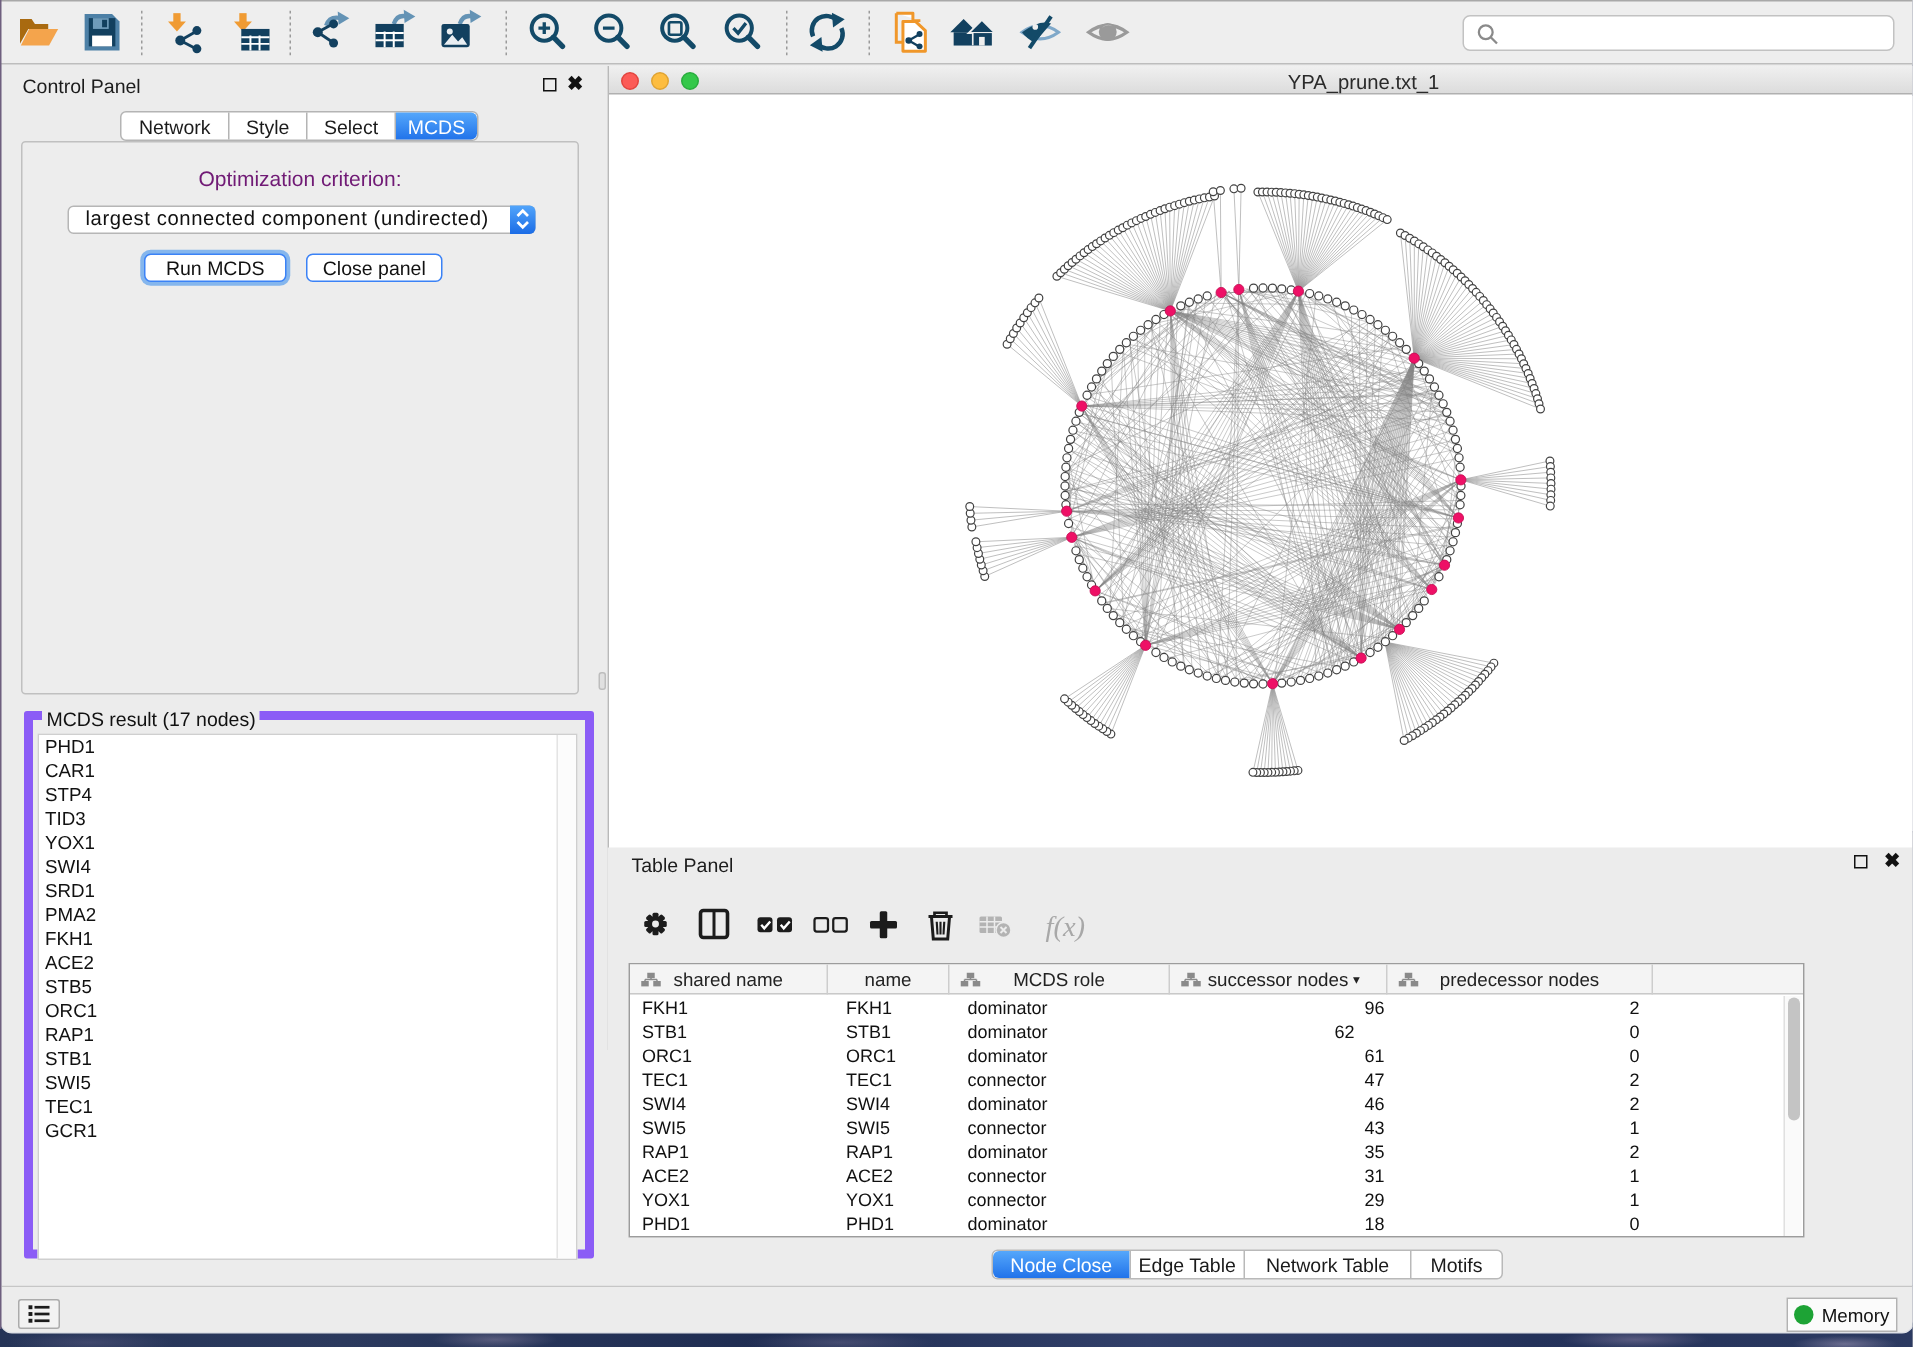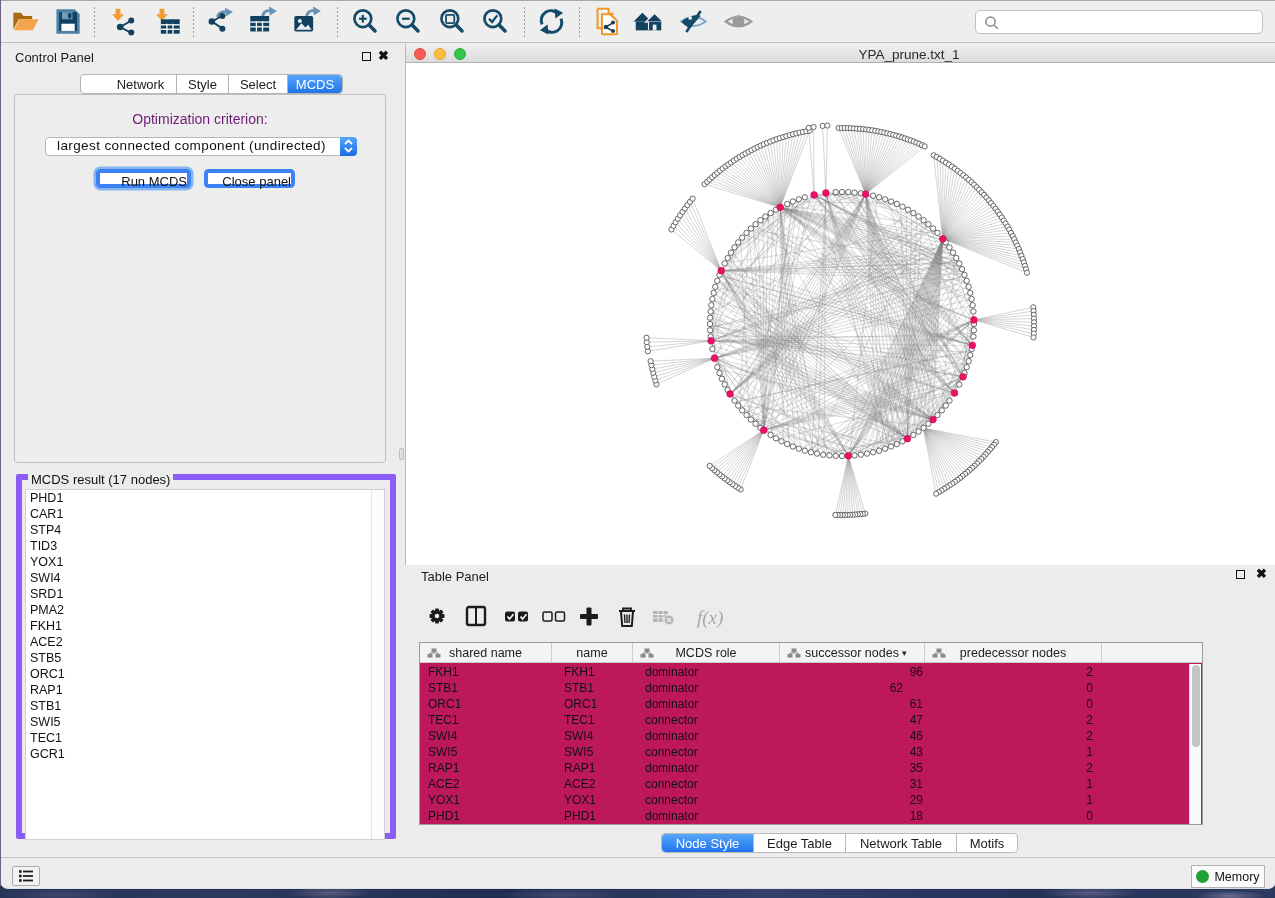--- a/index.html
+++ b/index.html
@@ -23,51 +23,51 @@
 .tsep { position:absolute; top:6px; width:1px; height:30px;
   background-image:linear-gradient(#9a9a9a 50%, rgba(0,0,0,0) 50%); background-size:1px 4px; }
 .search { position:absolute; left:975px; top:9px; width:288px; height:24px; background:#fff;
   border:1px solid #c2c2c2; border-radius:5px; }
 
 .cpanel { position:absolute; left:8px; top:44px; width:390px; height:813px; background:#ececec; }
 .ptitle { font-size:13px; color:#1c1c1c; }
 .icon-min { position:absolute; width:9px; height:9px; border:1.6px solid #111; }
 .icon-x { position:absolute; font-size:13px; font-weight:bold; color:#111; line-height:10px; }
 .tabs { position:absolute; top:30px; left:72px; height:20px; display:flex;
-  border:1px solid #b4b4b4; border-radius:4px; background:#fff;padding-left:24px; }
+  border:1px solid #b4b4b4; border-radius:4px; background:#fff; }
 .tab { font-size:13px; color:#1b1b1b; text-align:center; line-height:19px; border-right:1px solid #b4b4b4; }
 .tab:last-child { border-right:none; }
 .tab.sel { background:linear-gradient(#55a7fb,#2173ea); color:#fff; border-radius:0 4px 4px 0; }
 .tabcontent { position:absolute; left:6px; top:49.5px; width:372px; height:369px;
   border:1px solid #c0c0c0; border-radius:3px; background:#ededed; }
 .optlabel { position:absolute; top:67px; left:-4px; width:392px; text-align:center; font-size:14px; color:#701a75; }
 .select { position:absolute; left:37px; top:93px; width:312px; height:18.5px; background:#fff;
   border:1px solid #b6b6b6; border-radius:4px; font-size:13.5px; letter-spacing:0.4px; color:#111; line-height:16.5px; padding-left:11px; }
 .spin { position:absolute; right:-1px; top:-1px; width:17px; height:18.5px;
   background:linear-gradient(#52a5fb,#1b6ce6); border-radius:0 4px 4px 0; }
-.btn { position:absolute; top:125px; height:19px; background:#fff; border:4px solid #3b82f6;
-  border-radius:4.5px; font-size:13px; color:#111; text-align:right; line-height:17px; }
+.btn { position:absolute; top:125px; height:19px; background:#fff; border:1px solid #3b82f6;
+  border-radius:4.5px; font-size:13px; color:#111; text-align:center; line-height:17px; }
 .groupbox { position:absolute; left:8px; top:430px; width:380px; height:365px; border:6px solid #8b5cf6; border-radius:2px; }
 .grouplabel { position:absolute; top:-8px; left:6px; background:#ececec; padding:0 3px; font-size:13px; color:#111; }
 .mlist { position:absolute; left:3px; top:9px; width:360px; height:351px; background:#fff; border:1px solid #cfcfcf; }
 .mlist .sb { position:absolute; right:0; top:0; width:13px; height:100%; background:#fcfcfc; border-left:1px solid #e4e4e4; }
 .mitem { font-size:12.5px; color:#111; height:16px; line-height:16px; padding-left:4px; }
 
 .vsplit { position:absolute; left:398px; top:44px; width:7px; height:813px; background:#ececec; }
 .hsplit { position:absolute; left:405px; top:555px; width:870px; height:10px; background:#ececec; }
 
 .netframe { position:absolute; left:405px; top:44px; width:870px; height:656px; background:#fff; border-left:1px solid #b9b9b9; }
 .nettitle { position:absolute; left:0; top:0; width:100%; height:19px;
   background:linear-gradient(#f0f0f0,#dcdcdc); border-bottom:1px solid #b0b0b0; }
 .tl { position:absolute; top:3.5px; width:12px; height:12px; border-radius:50%; }
 .netcanvas { position:absolute; left:0; top:20px; width:870px; height:490px; background:#fff; }
 
 .tpanel { position:absolute; left:405px; top:565px; width:870px; height:292px; background:#ececec; }
 .ttoolbar { position:absolute; left:14px; top:38px; height:40px; }
-.ttable { position:absolute; left:14px; top:77px; width:784px; height:183px; background:#be185d; border:1px solid #9c9c9c; }
+.ttable { position:absolute; left:14px; top:77px; width:784px; height:183px; background:#ffffff; border:1px solid #9c9c9c; }
 .thead { position:absolute; left:0; top:0; width:100%; height:20px; background:#f4f4f4; border-bottom:1px solid #c9c9c9; }
 .th { position:absolute; top:0; height:20px; font-size:12.5px; color:#222; text-align:center; line-height:20px;
   border-right:1px solid #cdcdcd; }
 .trow { position:absolute; left:0; width:100%; height:16px; font-size:12px; color:#111; line-height:16px; }
 .td { position:absolute; top:0; height:16px; }
 .btabs { position:absolute; left:256px; top:268px; height:20px; display:flex; border:1px solid #b9b9b9;
   border-radius:4px; background:#fff; }
 .btab { font-size:13px; color:#1b1b1b; text-align:center; line-height:19px; border-right:1px solid #b9b9b9; }
 .btab:last-child { border-right:none; }
 .btab.sel { background:linear-gradient(#55a7fb,#2173ea); color:#fff; border-radius:4px 0 0 4px; }
@@ -1370,22 +1370,22 @@
 <div class="td" style="left:225px">dominator</div>
 <div class="td" style="left:360px;width:143px;text-align:right">18</div>
 <div class="td" style="left:505px;width:168px;text-align:right">0</div>
 </div>
 </div>
   <div style="position:absolute;right:1px;top:21px;width:12px;height:160px;background:#fafafa;border-left:1px solid #e0e0e0">
    <div style="position:absolute;left:1.5px;top:1px;width:8px;height:82px;background:#c4c4c4;border-radius:4px"></div>
   </div>
  </div>
  <div class="btabs">
-  <div class="btab sel" style="width:92px">Node Style</div>
-  <div class="btab" style="width:92px">Edge Table</div>
+  <div class="btab sel" style="width:92px">Node Close</div>
+  <div class="btab" style="width:76px">Edge Table</div>
   <div class="btab" style="width:111px">Network Table</div>
   <div class="btab" style="width:60px">Motifs</div>
  </div>
 </div>
 <div class="statusbar">
  <div class="listbtn">
   <svg width="26" height="18" viewBox="0 0 26 18">
    <g fill="#1c1c1c">
     <rect x="6" y="3.2" width="2.6" height="2.6"></rect>
           <rect x="10" y="3.6" width="10" height="1.8"></rect>

